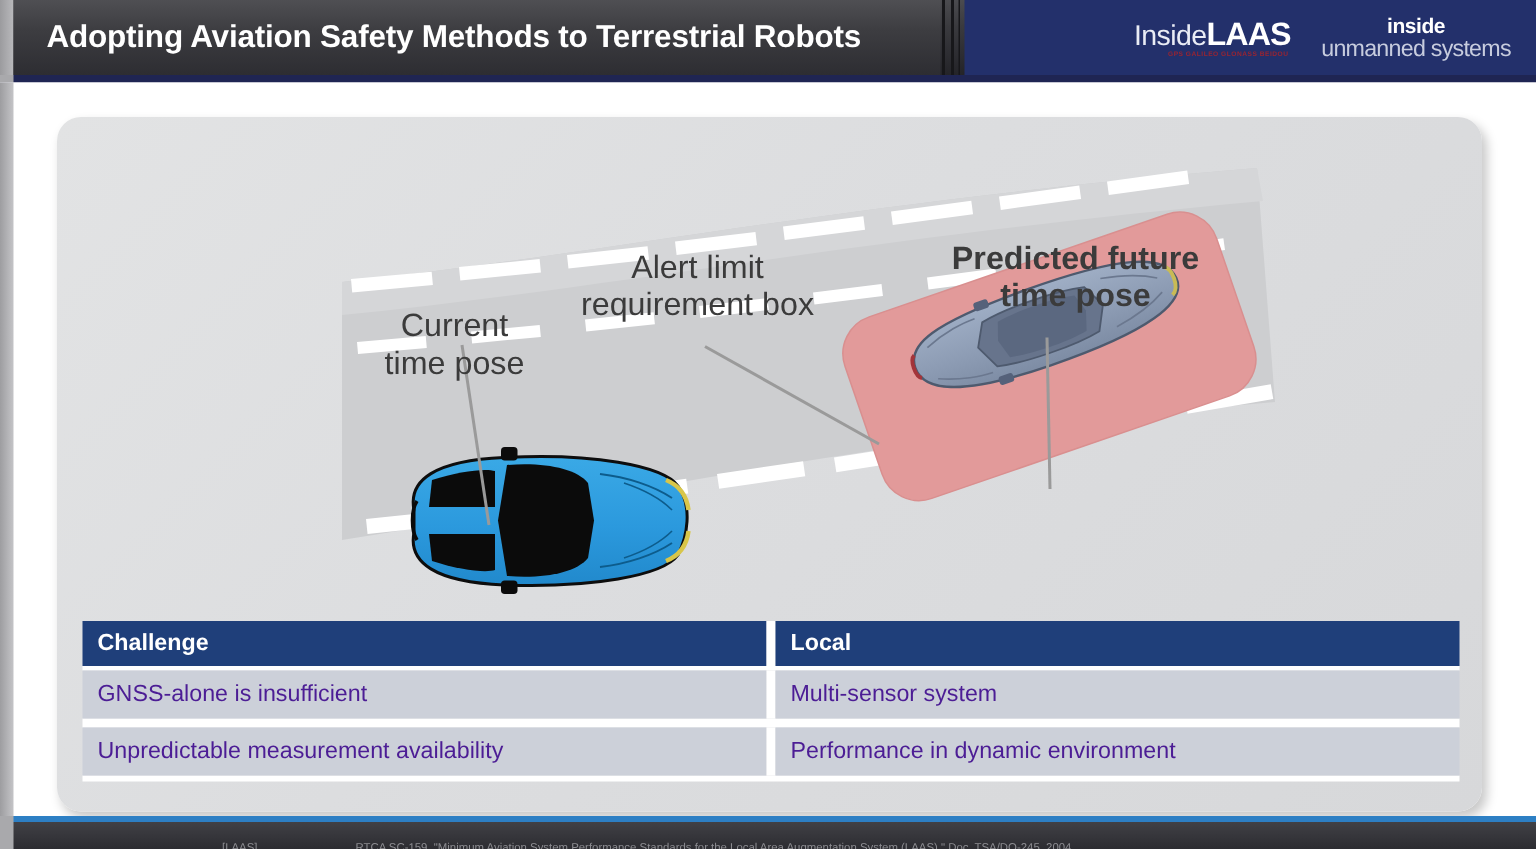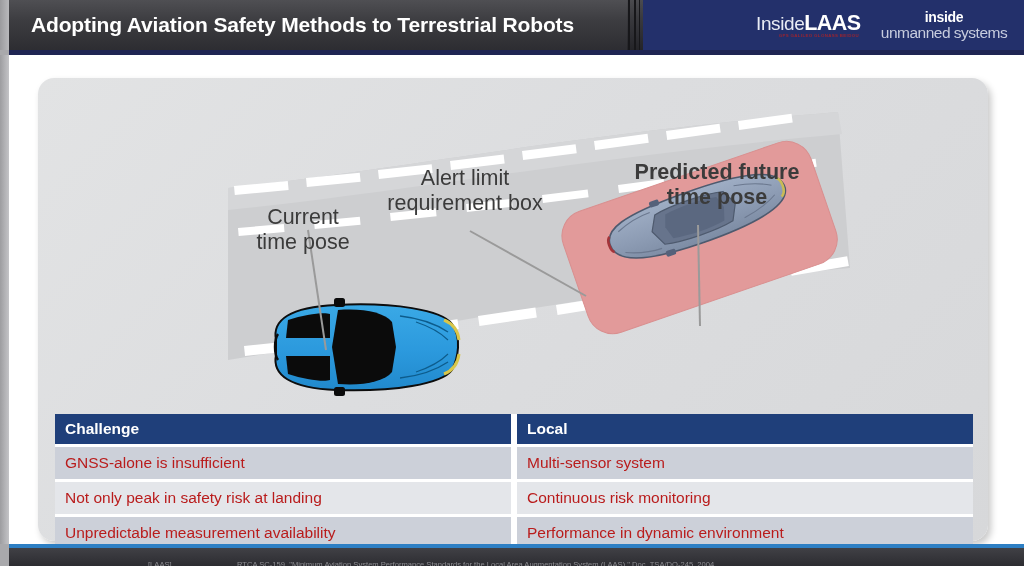--- a/index.html
+++ b/index.html
@@ -119,21 +119,21 @@
 
   
   #table{
     position:absolute;left:17px;top:336px;width:918px;height:118px;
   }
   .trow{display:flex;width:918px;}
   .tcell{
     box-sizing:border-box;
     padding:0 10px;
     display:flex;align-items:center;
-    font-size:15.5px;color:#b91c1c;
+    font-size:15.5px;color:#4c1d95;
   }
   .c-left{width:456px;height:32px;}
   .c-gap{width:6px;height:32px;background:#ffffff;}
   .c-right{width:456px;height:32px;}
   .hdr .c-left,.hdr .c-right{
     height:30px;background:#1f3f7a;color:#ffffff;font-weight:bold;font-size:15.5px;
   }
   .hdr .c-gap{height:30px;}
   .odd .c-left,.odd .c-right{background:#ccd0d9;}
   .even .c-left,.even .c-right{background:#e4e6ea;}
@@ -329,25 +329,20 @@
       </div>
       <div class="rowgap"></div>
 
       <div class="trow odd">
         <div class="tcell c-left">GNSS-alone is insufficient</div>
         <div class="c-gap"></div>
         <div class="tcell c-right">Multi-sensor system</div>
       </div>
       <div class="rowgap"></div>
 
-      <div class="trow even">
-        <div class="tcell c-left">Not only peak in safety risk at landing</div>
-        <div class="c-gap"></div>
-        <div class="tcell c-right">Continuous risk monitoring</div>
-      </div>
       <div class="rowgap"></div>
 
       <div class="trow odd">
         <div class="tcell c-left">Unpredictable measurement availability</div>
         <div class="c-gap"></div>
         <div class="tcell c-right">Performance in dynamic environment</div>
       </div>
       <div id="table-bottom"></div>
 
     </div>

